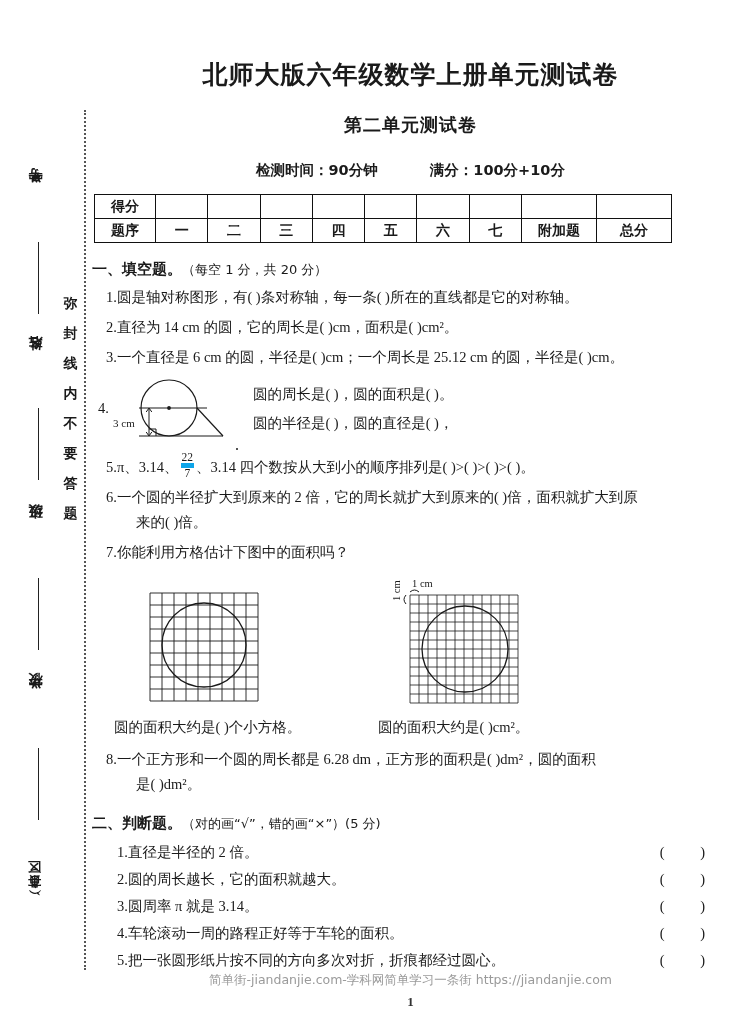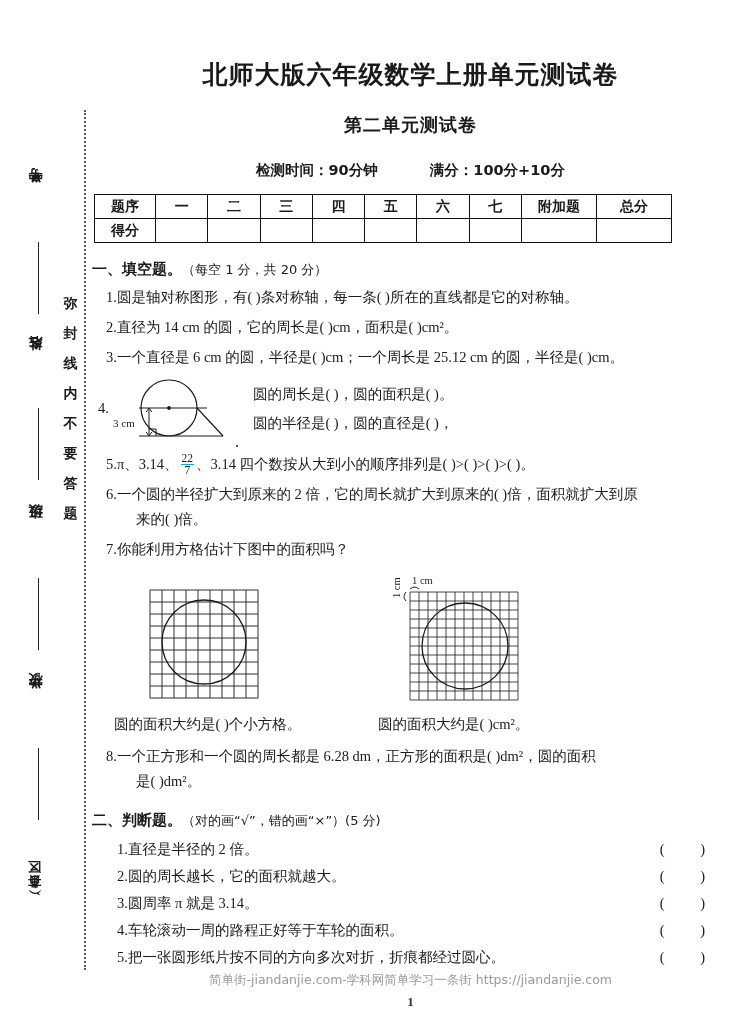--- a/index.html
+++ b/index.html
@@ -71,21 +71,21 @@
   }
   .sec-head .note{font-size:13px;font-weight:normal;}
 
   .q{font-size:14.5px;line-height:25px;margin:0 0 5px 14px;}
   .indent{margin-left:30px;}
 
   .frac{
     display:inline-block;vertical-align:-0.45em;text-align:center;
     font-size:11.5px;line-height:11px;margin:0 2px;
   }
-  .frac .num{display:block;border-bottom:1px solid #0ea5e9;padding:0 1px;}
+  .frac .num{display:block;border-bottom:5px solid #0ea5e9;padding:0 1px;}
   .frac .den{display:block;padding:0 1px;}
   .rep{position:relative;display:inline-block;}
   .rep .dot{
     position:absolute;top:-7px;right:1px;width:2px;height:2px;
     background:#1a1a1a;border-radius:50%;
   }
 
   
   .q4row{display:flex;align-items:flex-start;margin:6px 0 4px 6px;}
   .q4num{font-size:14.5px;padding-top:24px;}
@@ -140,42 +140,42 @@
 
     <div class="meta">
       <span>检测时间：90分钟</span>
       <span class="gap"></span>
       <span>满分：100分+10分</span>
     </div>
 
     <table class="score">
       <tbody>
           <tr>
+        <td class="lbl">得分</td>
+        <td></td>
+        <td></td>
+        <td></td>
+        <td></td>
+        <td></td>
+        <td></td>
+        <td></td>
+        <td class="wide"></td>
+        <td class="wide"></td>
+      </tr>
+      <tr>
         <td class="lbl">题序</td>
         <td>一</td>
         <td>二</td>
         <td>三</td>
         <td>四</td>
         <td>五</td>
         <td>六</td>
         <td>七</td>
         <td class="wide">附加题</td>
         <td class="wide">总分</td>
-      </tr>
-      <tr>
-        <td class="lbl">得分</td>
-        <td></td>
-        <td></td>
-        <td></td>
-        <td></td>
-        <td></td>
-        <td></td>
-        <td></td>
-        <td class="wide"></td>
-        <td class="wide"></td>
       </tr>
     </tbody>
       </table>
 
     <div class="sec-head">
       <span>一、填空题。</span><span class="note">（每空 1 分，共 20 分）</span>
     </div>
 
     <div class="q">
       <span>1.</span><span>圆是轴对称图形，有(            )条对称轴，每一条(            )所在的直线都是它的对称轴。</span>

